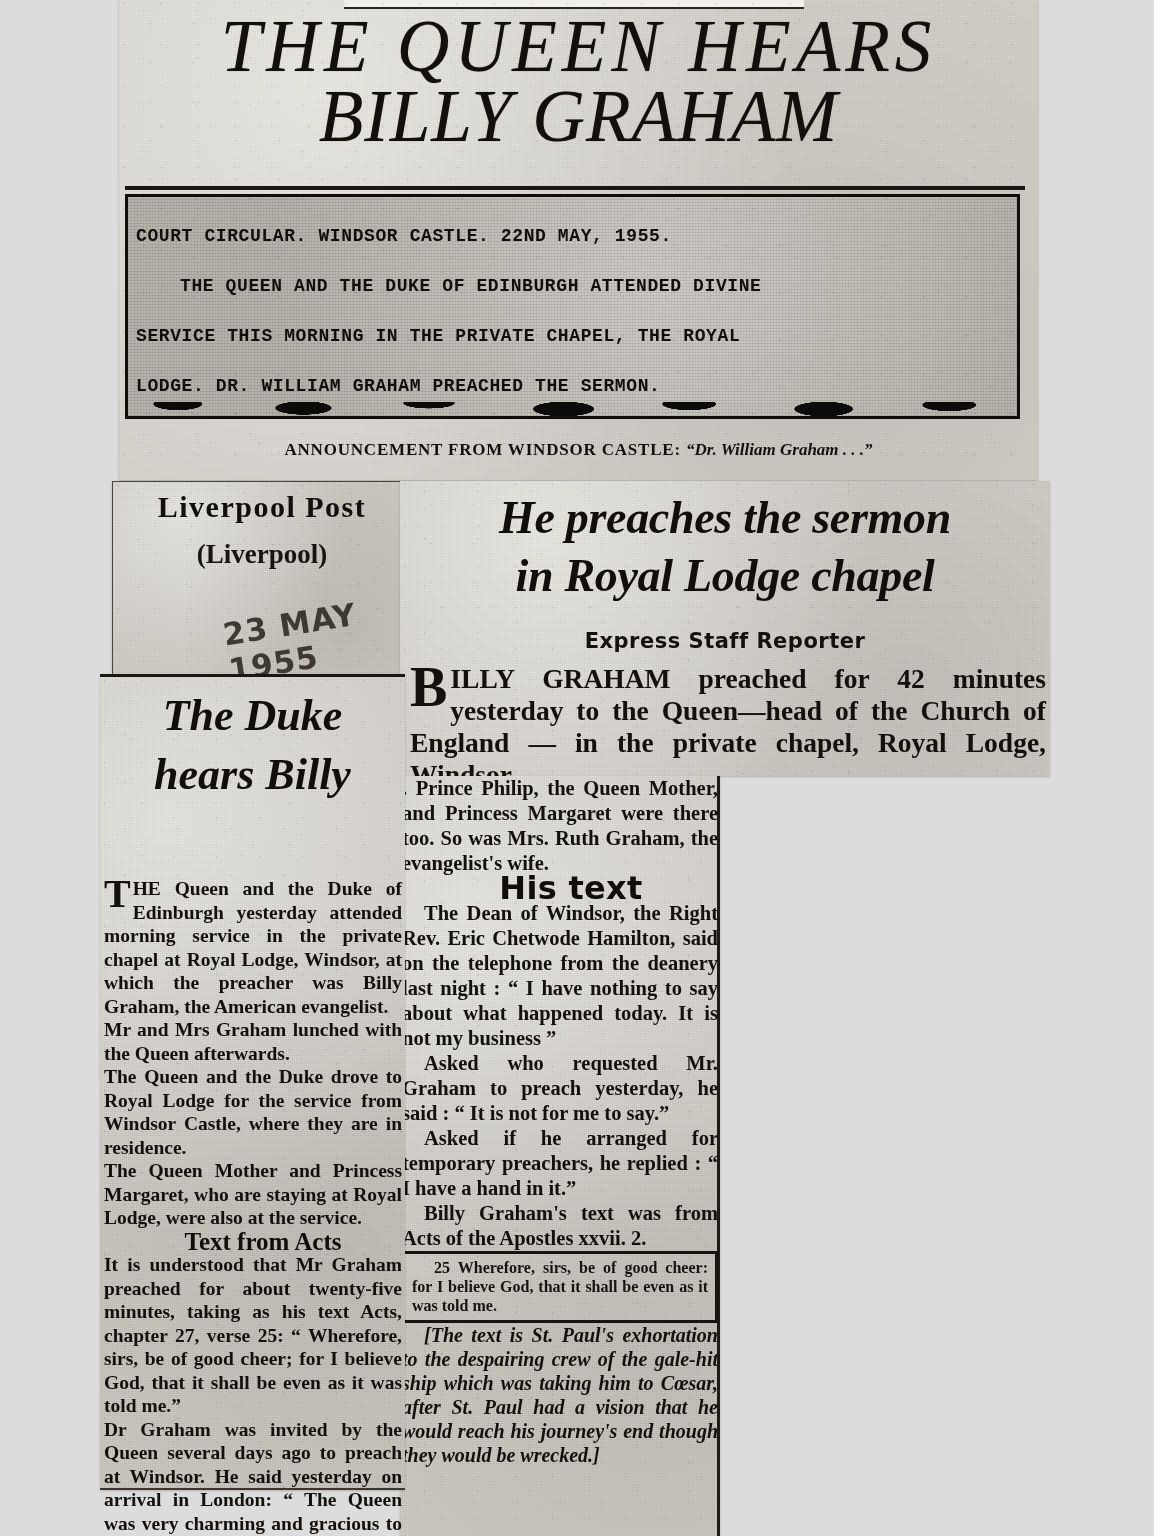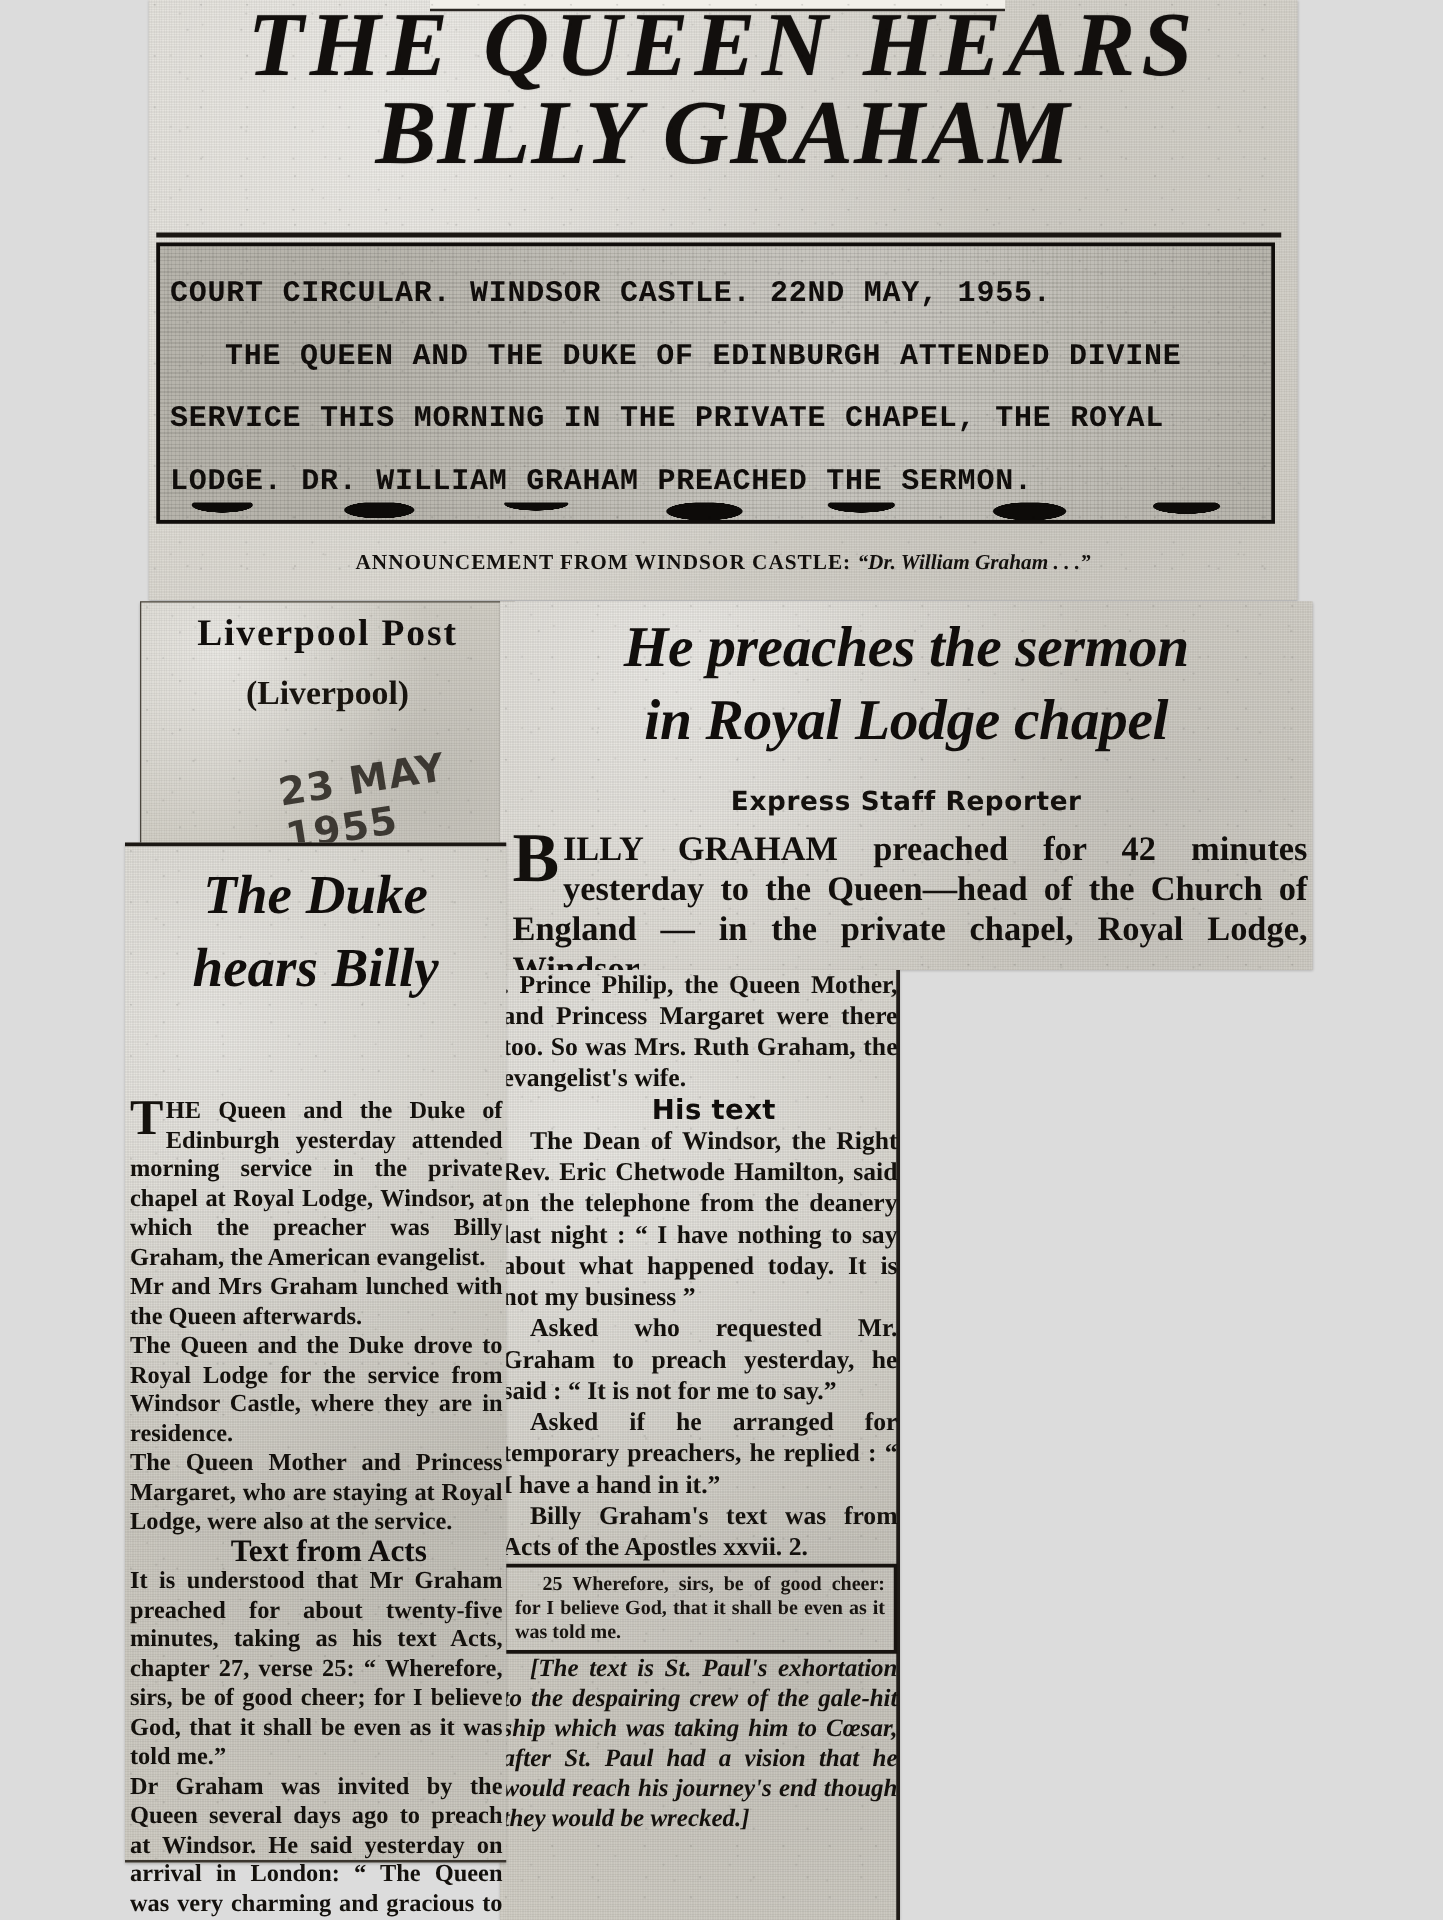--- a/index.html
+++ b/index.html
@@ -37,25 +37,25 @@
   }
   #clip-masthead::before {
     content: "";
     position: absolute;
     left: 225px; top: 0; width: 460px; height: 7px;
     background: #f1efe9;
     border-bottom: 2px solid #2a2622;
   }
   .main-headline {
     position: absolute;
-    left: 0; top: 1px; width: 100%;
+    left: 0; top: 12px; width: 100%;
     text-align: center;
     font-family: "Liberation Serif", serif;
     font-style: italic;
-    font-weight: 700;
+    font-weight: 400;
     font-size: 73px;
     line-height: 0.96;
     letter-spacing: 1px;
     color: #120f0d;
     text-shadow: 0 0 1px rgba(0,0,0,0.35);
   }
   .main-headline .hl-line { display: block; white-space: nowrap; }
   .main-headline .hl-line.l1 { letter-spacing: 5px; }
 
   .masthead-rule {
@@ -74,21 +74,21 @@
       repeating-linear-gradient(0deg, rgba(0,0,0,0.07) 0px, rgba(0,0,0,0.07) 1px, rgba(255,255,255,0.05) 1px, rgba(255,255,255,0.05) 3px),
       repeating-linear-gradient(90deg, rgba(0,0,0,0.05) 0px, rgba(0,0,0,0.05) 1px, rgba(255,255,255,0.04) 1px, rgba(255,255,255,0.04) 3px),
       radial-gradient(circle at 60% 40%, rgba(255,255,255,0.22), rgba(0,0,0,0.05) 70%);
     box-sizing: border-box;
     overflow: hidden;
   }
   #court-circular .cc-inner {
     padding: 14px 10px 0 8px;
     font-family: "Liberation Mono", "DejaVu Sans Mono", monospace;
     font-weight: 700;
-    font-size: 24px;
+    font-size: 18px;
     line-height: 50px;
     letter-spacing: 0.6px;
     color: #110e0c;
     white-space: nowrap;
   }
   #court-circular .cc-line.indent { padding-left: 44px; }
   
   #court-circular::after {
     content: "";
     position: absolute;
@@ -220,21 +220,21 @@
     font-size: 20.5px;
     line-height: 25px;
     text-align: justify;
     color: #14110d;
   }
   .ex-body p { margin: 0; text-indent: 22px; }
   .ex-body p.noind { text-indent: 0; }
   .ex-subhead {
     font-family: "DejaVu Sans", sans-serif;
     font-weight: 700;
-    font-size: 22px;
+    font-size: 32px;
     text-align: center;
     text-indent: 0;
     margin: 9px 0 4px 0;
     letter-spacing: 0.3px;
     color: #100d0b;
   }
   .verse-box {
     margin: 10px 4px 8px 4px;
     border: 3px solid #17130f;
     padding: 4px 7px 5px 7px;

